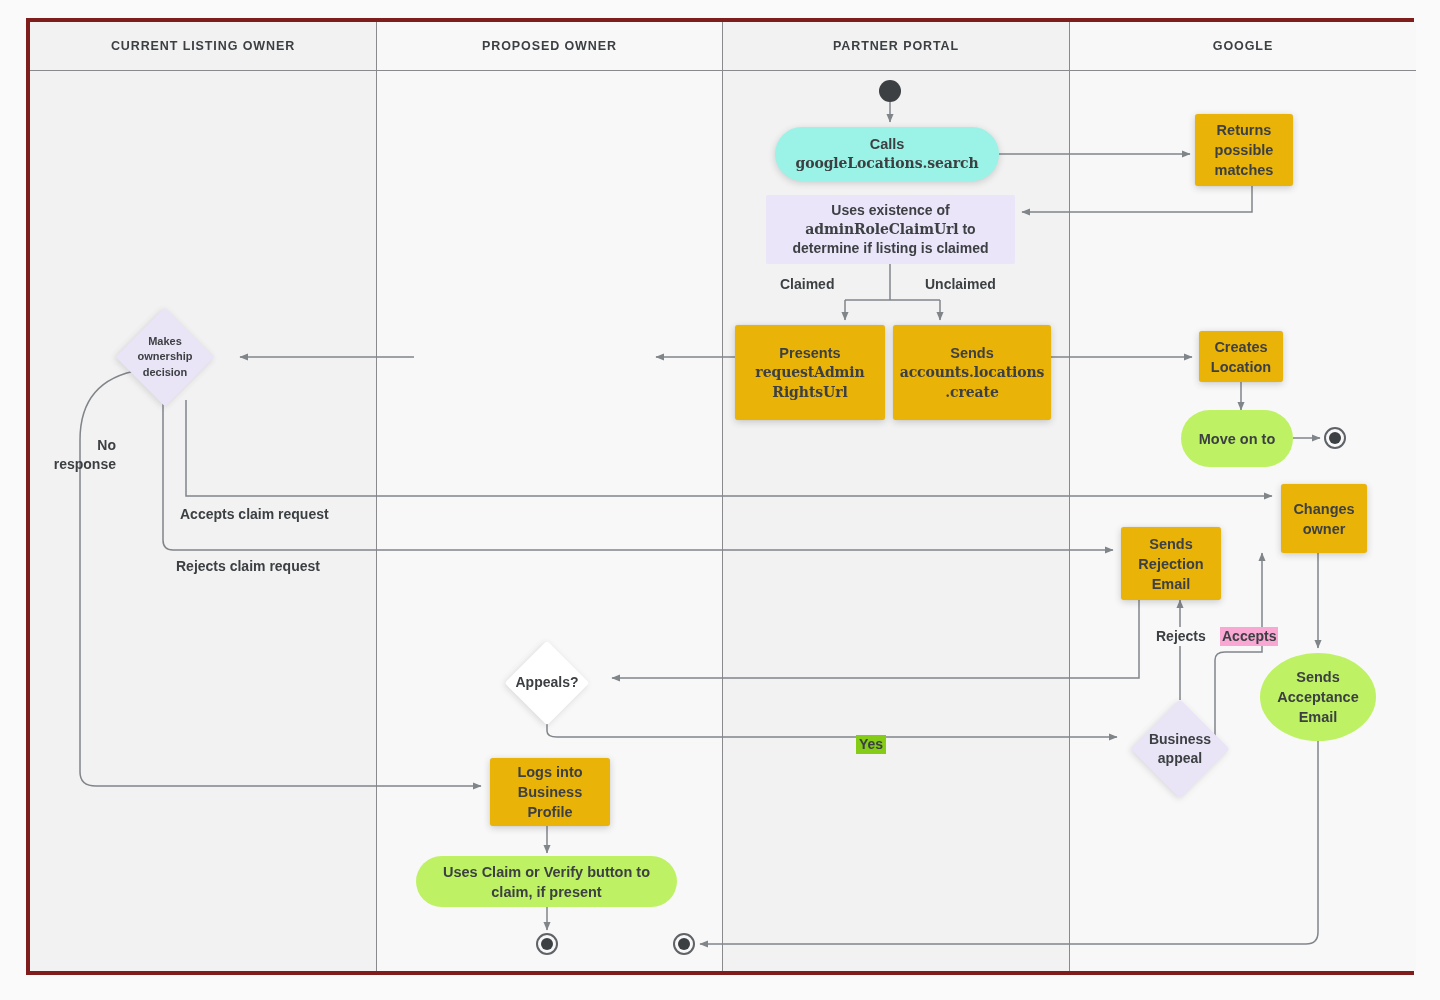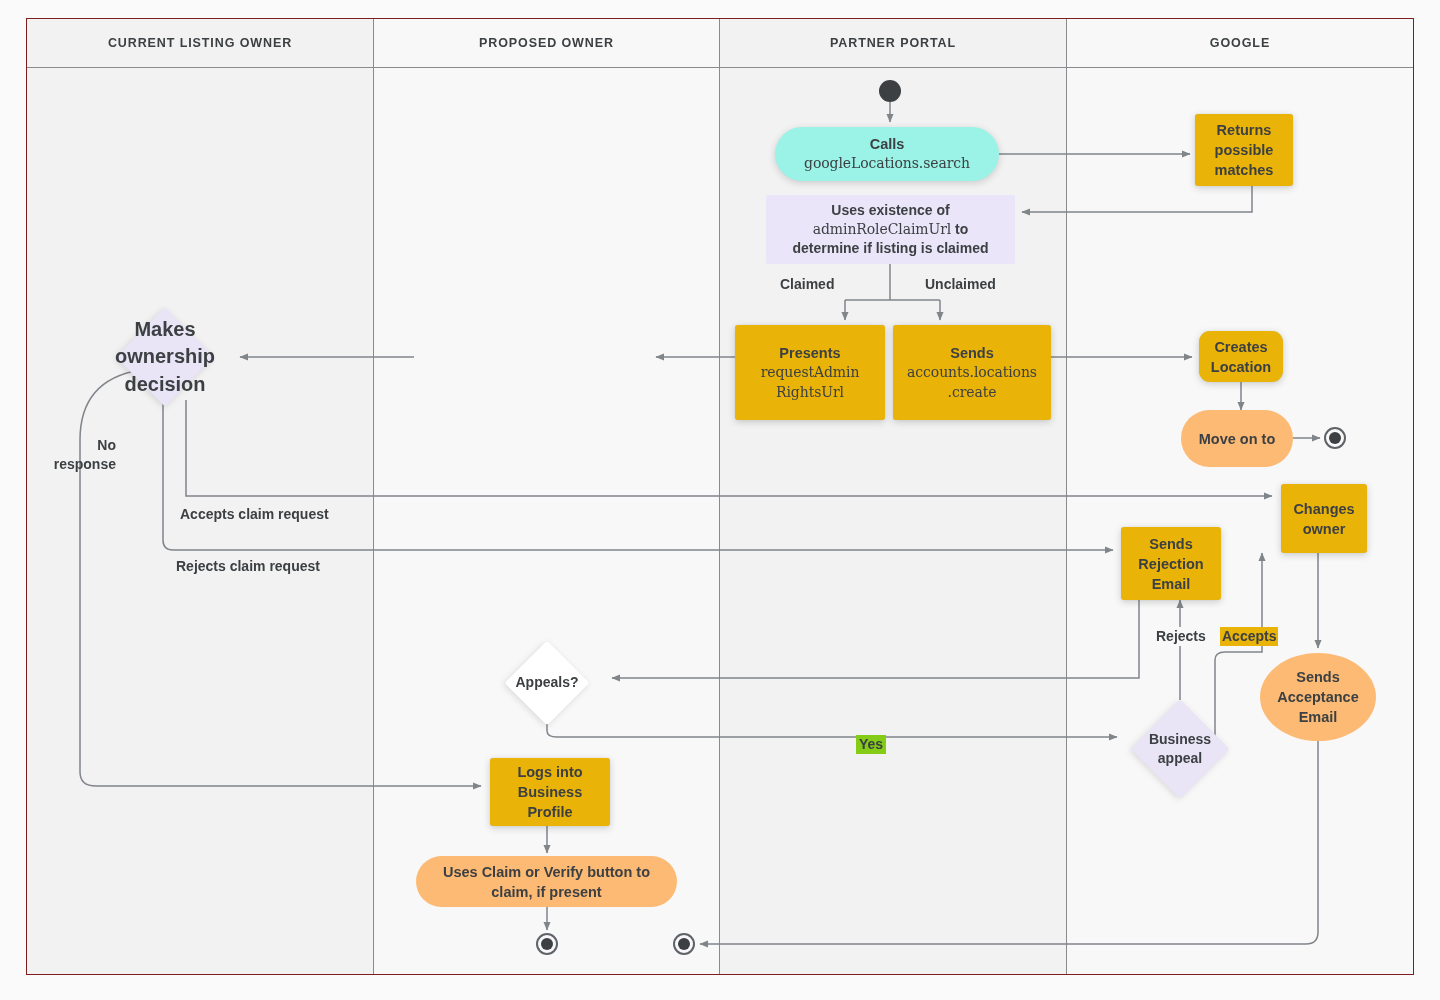--- a/index.html
+++ b/index.html
@@ -16,21 +16,21 @@
     background: #FAFAFA;
     overflow: hidden;
   }
   
   .lane-table {
     position: absolute;
     left: 26px;
     top: 18px;
     width: 1388px;
     height: 957px;
-    border: 1px solid #7f1d1d;
+    border: 4px solid #7f1d1d;
     box-sizing: border-box;
   }
   .lane-col {
     position: absolute;
     top: 0;
     height: 100%;
     box-sizing: border-box;
     border-right: 1px solid #8A8A8E;
   }
   .lane-col.last { border-right: none; }
@@ -82,21 +82,21 @@
     background: #eab308;
     border-radius: 3px;
     box-shadow: 0 2px 7px rgba(60,64,67,0.24), 0 0 1px rgba(60,64,67,0.18);
   }
   .n-pill-cyan {
     background: #9AF3E6;
     border-radius: 40px;
     box-shadow: 0 2px 7px rgba(60,64,67,0.22);
   }
   .n-pill-pink {
-    background: #fdba74;
+    background: #bef264;
     border-radius: 40px;
   }
   .n-rect-lav {
     background: #EBE5FA;
     border-radius: 2px;
   }
   .n-diamond {
     background: transparent;
     box-shadow: none;
   }
@@ -109,21 +109,21 @@
     box-shadow: 0 2px 6px rgba(60,64,67,0.16);
   }
   .n-diamond .dia-label {
     position: relative;
     z-index: 2;
     width: 150%;
     text-align: center;
   }
   .mono {
     font-family: "DejaVu Serif", "Liberation Serif", serif;
-    font-weight: 400;
+    font-weight: 700;
     font-size: 14px;
     letter-spacing: -0.1px;
   }
   .n-label-inner { padding: 0 6px; }
 
   
   .start-dot {
     position: absolute;
     width: 22px; height: 22px;
     border-radius: 50%;
@@ -269,50 +269,50 @@
     <div class="mono">requestAdmin</div>
     <div class="mono">RightsUrl</div>
   </div>
 
   <div class="node n-box" style="left:893px; top:325px; width:158px; height:95px; flex-direction:column;">
     <div>Sends</div>
     <div class="mono">accounts.locations</div>
     <div class="mono">.create</div>
   </div>
 
-  <div class="node n-box" style="left:1199px; top:331px; width:84px; height:51px; padding:0 6px;border-radius:11px;">
+  <div class="node n-box" style="left:1199px; top:331px; width:84px; height:51px; padding:0 6px;">
     <span>Creates Location</span>
   </div>
 
   <div class="node n-pill-pink" style="left:1181px; top:410px; width:112px; height:57px;">
     <span>Move on to</span>
   </div>
 
   <div class="end-dot" style="left:1324px; top:427px;"></div>
 
 
   <div class="node n-diamond" style="left:130px; top:322px; width:70px; height:70px;">
     <div class="dia-shape"></div>
-    <div class="dia-label" style="font-size:20px;">Makes ownership decision</div>
+    <div class="dia-label" style="font-size:11px;">Makes ownership decision</div>
   </div>
 
   <div class="edge-label" style="left:40px; top:436px; width:76px; white-space:normal;text-align:right;">No response</div>
   <div class="edge-label" style="left:180px; top:505px;">Accepts claim request</div>
   <div class="edge-label" style="left:176px; top:557px;">Rejects claim request</div>
 
   <div class="node n-box" style="left:1281px; top:484px; width:86px; height:69px; padding:0 5px;">
     <span>Changes owner</span>
   </div>
 
   <div class="node n-box" style="left:1121px; top:527px; width:100px; height:73px; padding:4px 5px;">
     <span>Sends Rejection Email</span>
   </div>
 
   <div class="edge-label" style="left:1154px; top:627px; background:#F8F8F8; padding:0 2px;">Rejects</div>
-  <div class="edge-label" style="left:1220px; top:627px; background:#eab308; padding:0 2px;">Accepts</div>
+  <div class="edge-label" style="left:1220px; top:627px; background:#f9a8d4; padding:0 2px;">Accepts</div>
 
   <div class="node n-pill-pink" style="left:1260px; top:653px; width:116px; height:88px; border-radius:50%;">
     <span>Sends Acceptance Email</span>
   </div>
 
   <div class="node n-diamond" style="left:1145px; top:714px; width:70px; height:70px;">
     <div class="dia-shape"></div>
     <div class="dia-label" style="font-size:14px; width:120%;">Business appeal</div>
   </div>
 

